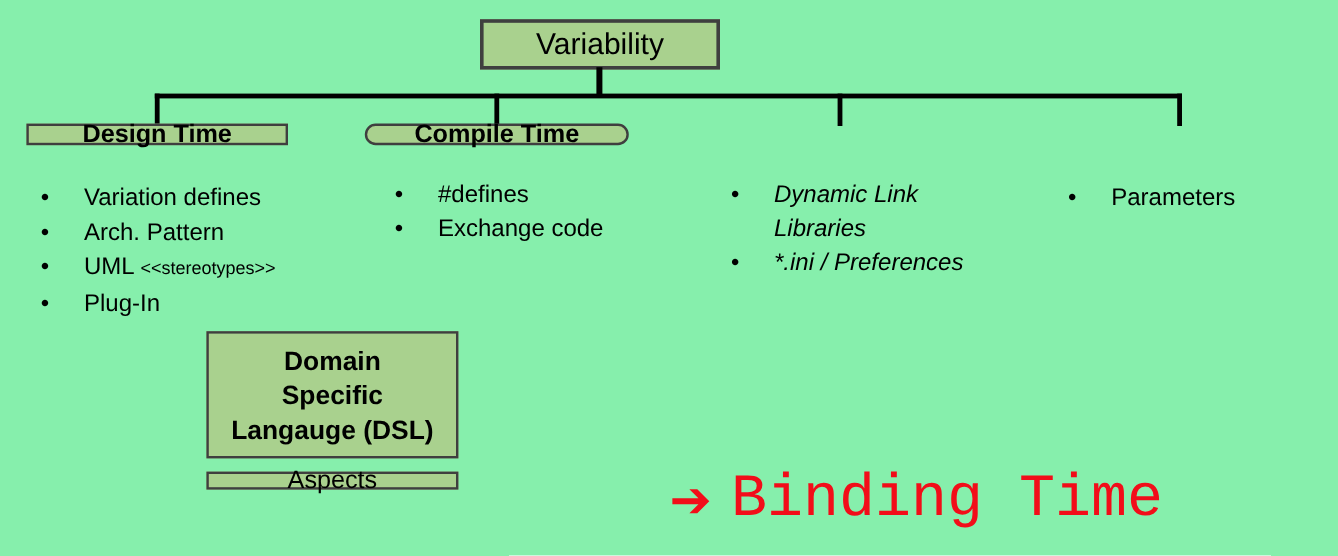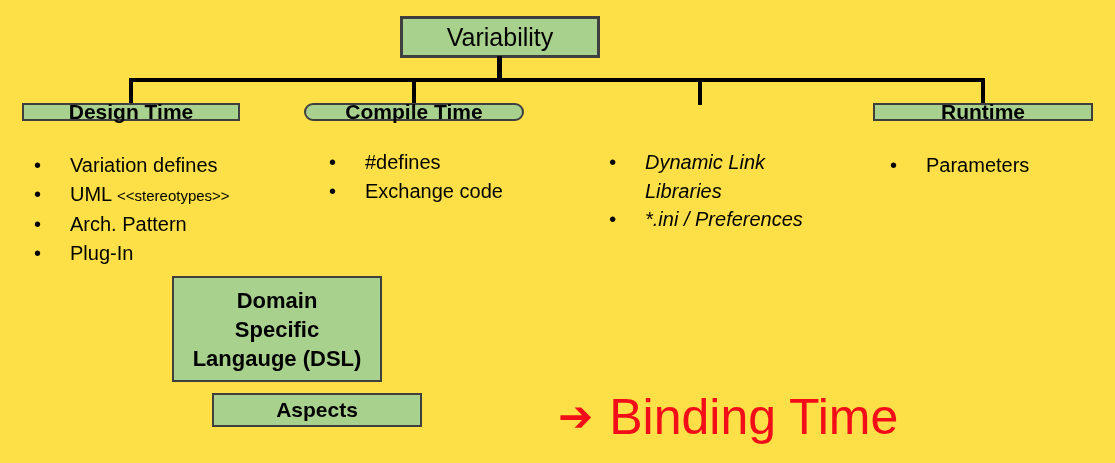--- a/index.html
+++ b/index.html
@@ -3,39 +3,39 @@
 <meta charset="utf-8">
 <style>
   :root{
     --box-fill:#a9d18e;
     --box-border:#3f3f3f;
     --line:#000000;
     --annotation:#f20d19;
   }
   html,body{margin:0;padding:0;background:#ffffff;}
   body{font-family:"Liberation Sans","DejaVu Sans",sans-serif;color:#000;}
-  .stage{position:relative;width:1115px;height:463px;background:#fde047;overflow:hidden;}
+  .stage{position:relative;width:1115px;height:463px;background:#86efac;overflow:hidden;}
 
   .gbox{
     position:absolute;
     background:var(--box-fill);
     border:2px solid var(--box-border);
     box-sizing:border-box;
     display:flex;align-items:center;justify-content:center;
     text-align:center;
   }
   .root-box{left:400px;top:16px;width:200px;height:42px;border-width:3px;font-size:25px;}
   .hdr{top:103px;height:18px;font-size:21px;font-weight:bold;}
   .hdr-design{left:22px;width:218px;}
   .hdr-compile{left:304px;width:220px;border-radius:10px;}
   .hdr-startup{left:590px;width:220px;}
   .hdr-runtime{left:873px;width:220px;}
 
   .dsl-box{left:172px;top:276px;width:210px;height:106px;font-size:22px;font-weight:bold;line-height:29px;white-space:pre-line;}
-  .aspects-box{left:172px;top:393px;width:210px;height:34px;font-size:21px;font-weight:bold;margin-left:40px;}
+  .aspects-box{left:172px;top:393px;width:210px;height:15px;font-size:21px;font-weight:normal;}
 
   .conn{position:absolute;background:var(--line);}
   .conn-stub{left:497px;top:56px;width:5px;height:24px;}
   .conn-h{left:129px;top:78px;width:856px;height:4px;}
   .conn-drop{top:78px;width:4px;height:27px;}
   .drop-design{left:129px;}
   .drop-compile{left:412px;}
   .drop-startup{left:698px;}
   .drop-runtime{left:981px;}
 
@@ -50,21 +50,21 @@
   .list-startup{left:605px;top:148px;width:260px;font-style:italic;}
   .list-runtime{left:886px;top:151px;width:220px;}
   .small-note{font-size:15px;}
 
   .annotation{
     position:absolute;left:558px;top:388px;height:58px;
     display:flex;align-items:center;gap:16px;
     color:var(--annotation);
   }
   .annotation .arrow{font-size:42px;font-weight:bold;line-height:1;}
-  .annotation .atext{font-size:50px;line-height:1;}
+  .annotation .atext{font-size:50px;line-height:1;font-family:Liberation Mono, monospace;}
 </style>
 </head>
 <body>
 
 <div class="stage">
 
   <div class="gbox root-box">
     <span>Variability</span>
   </div>
 
@@ -74,28 +74,25 @@
   <div class="conn conn-drop drop-compile"></div>
   <div class="conn conn-drop drop-startup"></div>
   <div class="conn conn-drop drop-runtime"></div>
 
   <div class="gbox hdr hdr-design">
     <span>Design Time</span>
   </div>
   <div class="gbox hdr hdr-compile">
     <span>Compile Time</span>
   </div>
-  <div class="gbox hdr hdr-runtime">
-    <span>Runtime</span>
-  </div>
 
   <ul class="blist list-design">
     <li><span>Variation defines</span></li>
+    <li><span>Arch. Pattern</span></li>
     <li><span>UML</span> <span class="small-note">&lt;&lt;stereotypes&gt;&gt;</span></li>
-    <li><span>Arch. Pattern</span></li>
     <li><span>Plug-In</span></li>
   </ul>
 
   <ul class="blist list-compile">
     <li><span>#defines</span></li>
     <li><span>Exchange code</span></li>
   </ul>
 
   <ul class="blist list-startup">
     <li><span>Dynamic Link

